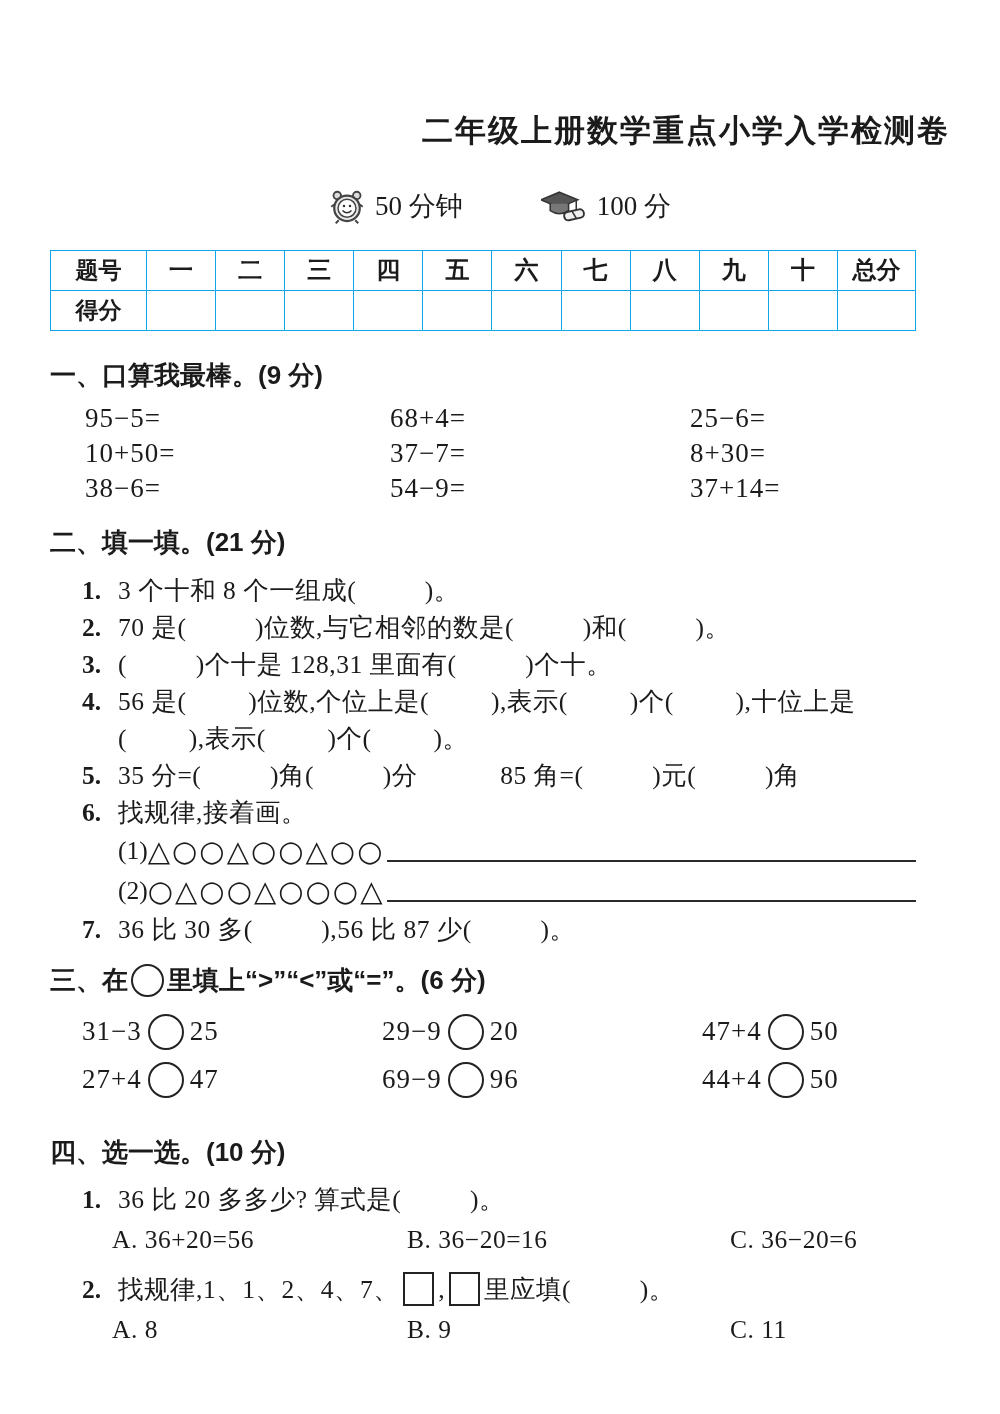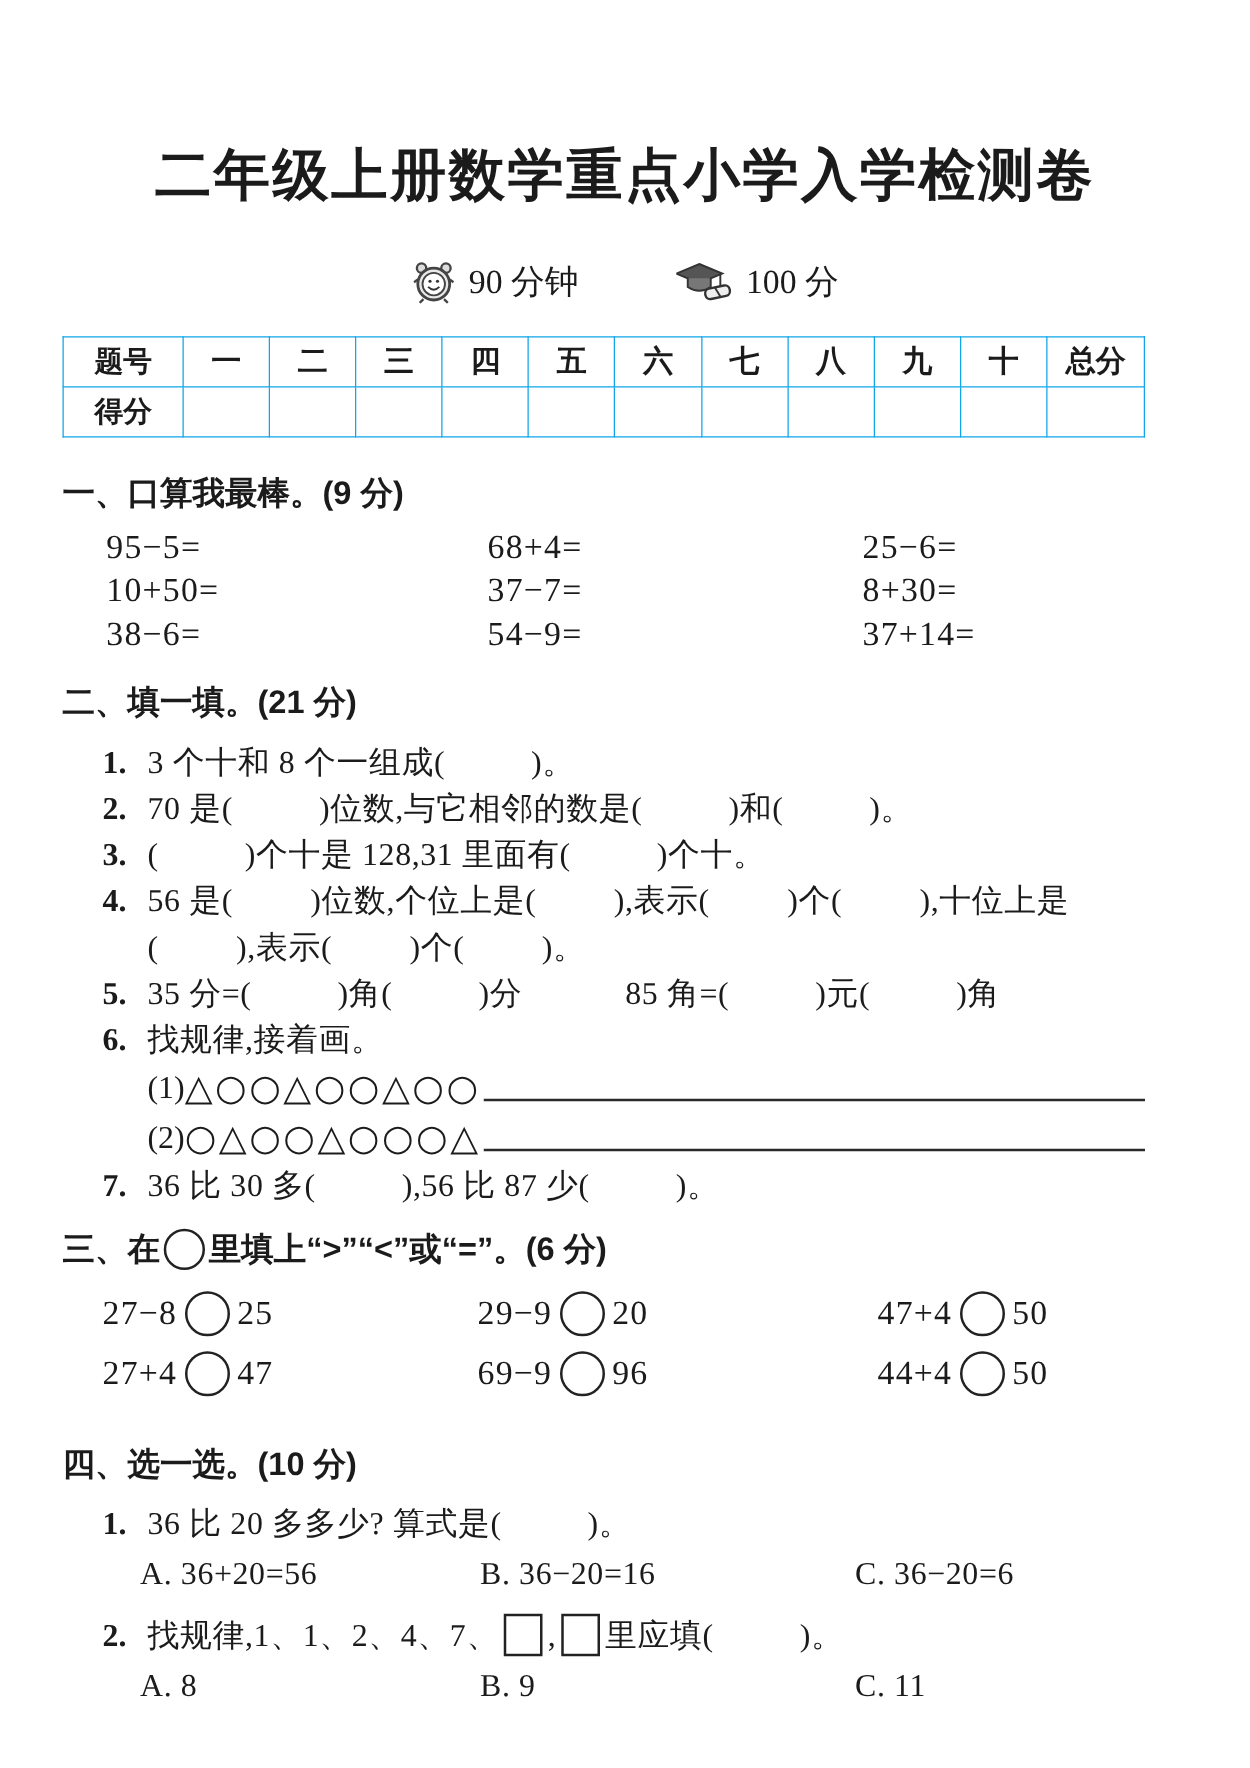--- a/index.html
+++ b/index.html
@@ -11,24 +11,24 @@
     font-family: "Liberation Serif", "DejaVu Serif", serif;
   }
   .sheet {
     width: 1000px; height: 1414px;
     padding: 110px 84px 30px 50px;
     overflow: hidden;
   }
   
   .title {
     margin: 0 -34px 0 0;
-    text-align: center;
+    text-align: right;
     font-family: "Liberation Sans", "DejaVu Sans", sans-serif;
     font-weight: 900;
-    font-size: 45px;
+    font-size: 31px;
     line-height: 1.35;
     letter-spacing: 2px;
   }
   
   .meta {
     display: flex; justify-content: center; align-items: center;
     gap: 78px;
     margin: 36px -34px 0 0;
     font-size: 27px;
   }
@@ -141,20 +141,21 @@
   }
   .q .num { font-weight: bold; width: 36px; flex: none; }
   .q .txt { white-space: pre-wrap; letter-spacing: 0.5px; }
   .opts {
     display: grid;
     grid-template-columns: 272px 300px 1fr;
     padding-left: 62px;
     font-size: 25.5px;
     line-height: 40px;
     letter-spacing: 0.5px;
+    gap: 23px;
   }
   .seq-box {
     display: inline-block;
     width: 31px; height: 34px;
     border: 2px solid #222;
     vertical-align: -8px;
     margin: 0 4px;
   }
 </style>
 </head>
@@ -174,21 +175,21 @@
           <line x1="35" y1="43" x2="39" y2="47" stroke="#444" stroke-width="2.5"></line>
           <circle cx="24" cy="27" r="17" fill="#e8e8e8" stroke="#444" stroke-width="3"></circle>
           <circle cx="24" cy="27" r="12" fill="#fff" stroke="#444" stroke-width="2"></circle>
           <circle cx="20" cy="24" r="1.7" fill="#333"></circle>
           <circle cx="28" cy="24" r="1.7" fill="#333"></circle>
           <path d="M18 30 Q24 36 30 30" fill="none" stroke="#333" stroke-width="2"></path>
           <line x1="3" y1="25" x2="7" y2="22" stroke="#444" stroke-width="2.5"></line>
           <line x1="45" y1="25" x2="41" y2="22" stroke="#444" stroke-width="2.5"></line>
         </svg>
       </span>
-      <span>90 分钟</span>
+      <span>50 分钟</span>
     </div>
     <div class="meta-item">
       <span>
         <svg width="46" height="34" viewBox="0 0 60 44">
           <polygon points="24,4 48,14 24,24 0,14" fill="#555" stroke="#333" stroke-width="2"></polygon>
           <path d="M12 19 v9 q12 8 24 0 v-9" fill="#777" stroke="#333" stroke-width="2"></path>
           <line x1="46" y1="15" x2="46" y2="30" stroke="#333" stroke-width="2"></line>
           <circle cx="46" cy="32" r="2.5" fill="#333"></circle>
           <rect x="30" y="28" width="26" height="11" rx="5" fill="#eee" stroke="#333" stroke-width="2.5" transform="rotate(-12 43 33)"></rect>
           <line x1="40" y1="28" x2="46" y2="38" stroke="#333" stroke-width="2"></line>
@@ -297,21 +298,21 @@
     </div>
     <div class="item">
       <span class="num">7.</span>
       <span class="txt">36 比 30 多(          ),56 比 87 少(          )。</span>
     </div>
   </div>
 
   <h2 class="sec-heading mt-s3"><span>三、在</span><span class="heading-circle"></span><span>里填上“&gt;”“&lt;”或“=”。(6 分)</span></h2>
   <div class="cmp-rows">
     <div class="cmp-row">
-      <span><span>27−8</span><span class="circle"></span><span>25</span></span>
+      <span><span>31−3</span><span class="circle"></span><span>25</span></span>
       <span><span>29−9</span><span class="circle"></span><span>20</span></span>
       <span><span>47+4</span><span class="circle"></span><span>50</span></span>
     </div>
     <div class="cmp-row">
       <span><span>27+4</span><span class="circle"></span><span>47</span></span>
       <span><span>69−9</span><span class="circle"></span><span>96</span></span>
       <span><span>44+4</span><span class="circle"></span><span>50</span></span>
     </div>
   </div>
 

